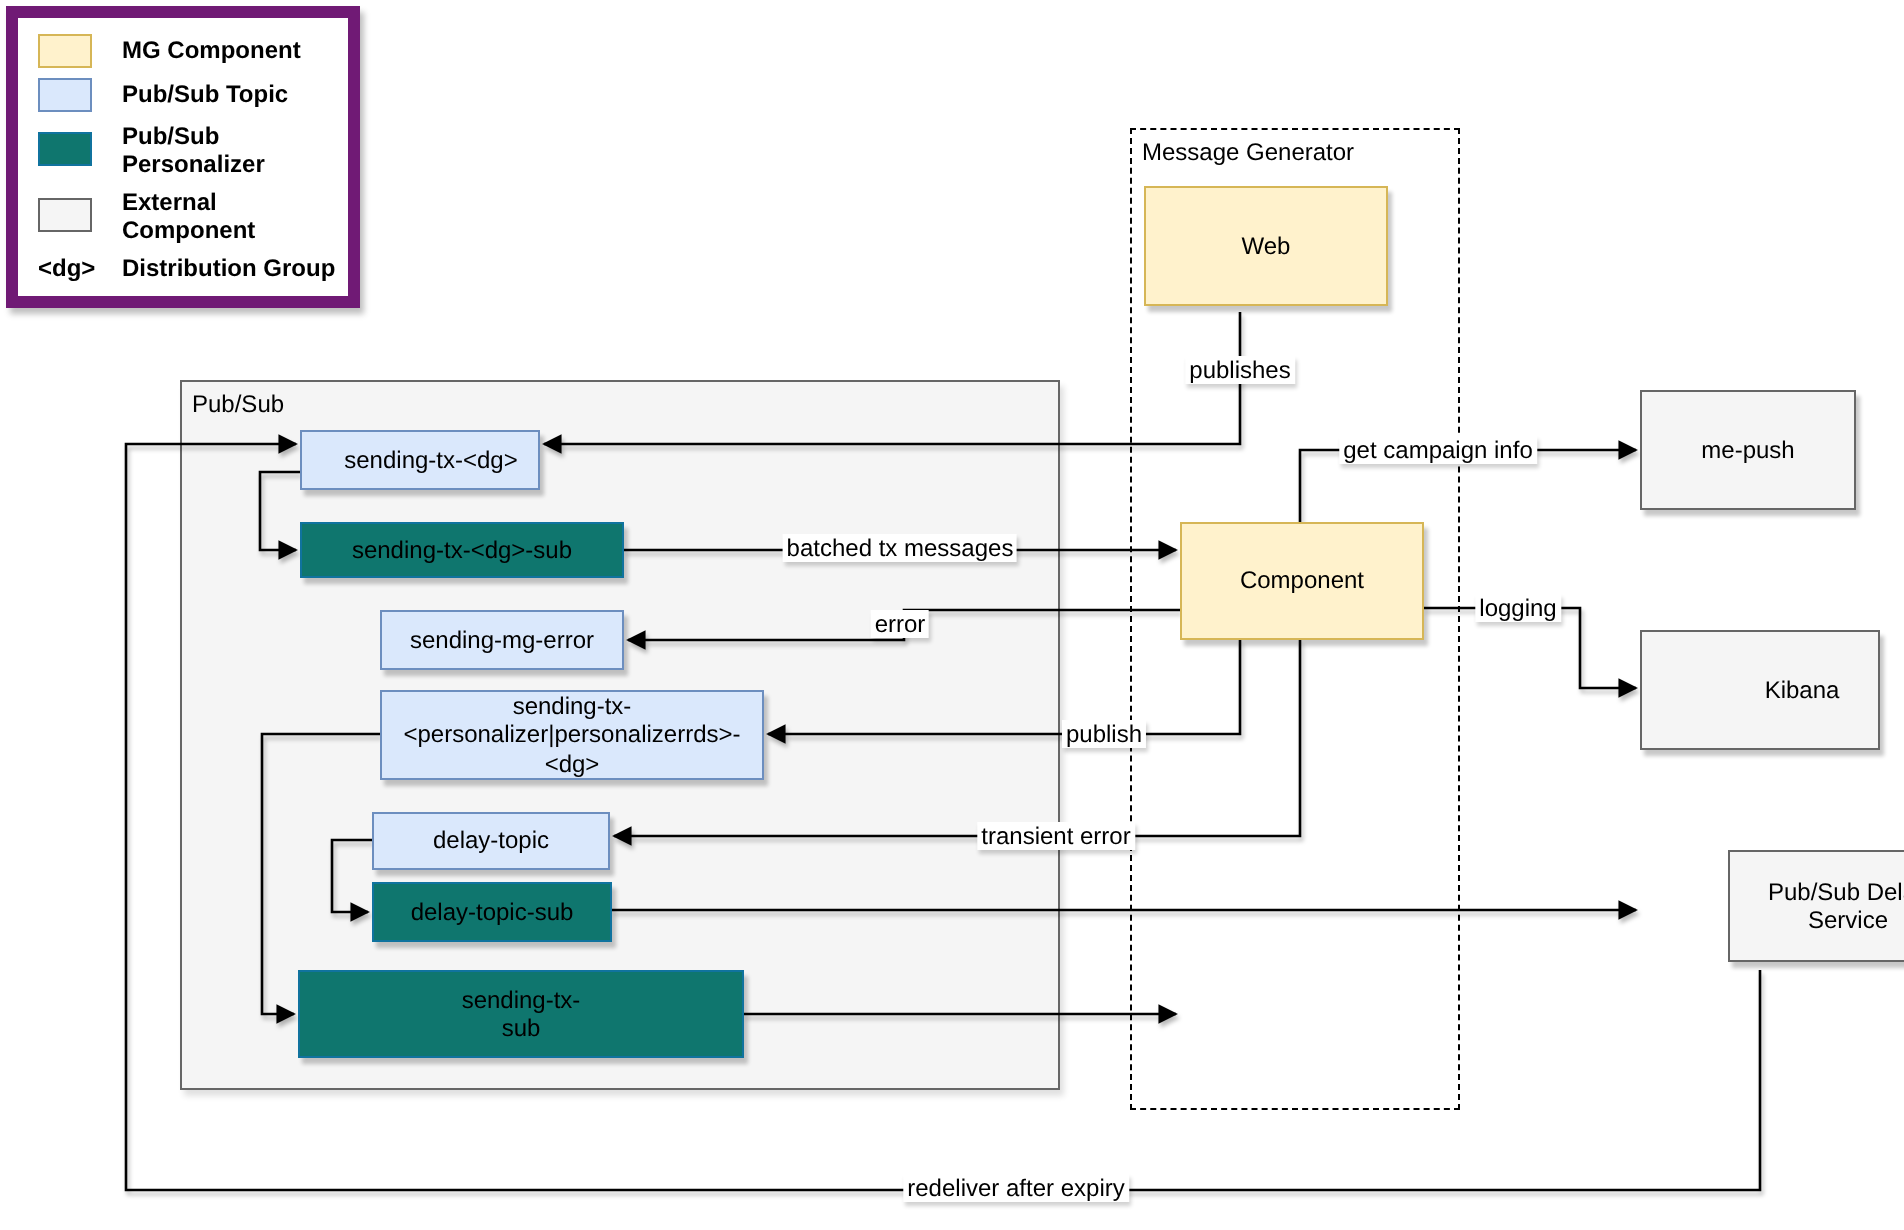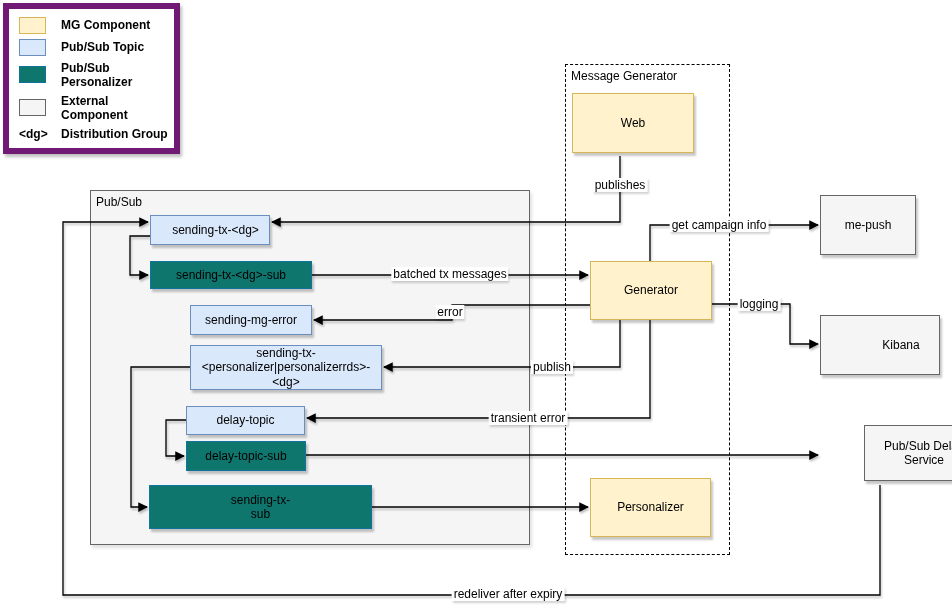--- a/index.html
+++ b/index.html
@@ -46,21 +46,21 @@
   #node-sending-tx-dg        { left: 150px; top: 215px; width: 120px; height: 30px; padding-left: 11px; }
   #node-sending-tx-dg-sub    { left: 150px; top: 261px; width: 162px; height: 28px; }
   #node-sending-mg-error     { left: 190px; top: 305px; width: 122px; height: 30px; }
   #node-sending-tx-pers      { left: 190px; top: 345px; width: 192px; height: 45px; }
   #node-delay-topic          { left: 186px; top: 406px; width: 119px; height: 29px; }
   #node-delay-topic-sub      { left: 186px; top: 441px; width: 120px; height: 30px; }
   #node-sending-tx-pers-sub  { left: 149px; top: 485px; width: 223px; height: 44px; }
   #node-web                  { left: 572px; top: 93px;  width: 122px; height: 60px; }
   #node-aggregator           { left: 590px; top: 261px; width: 122px; height: 59px; }
   #node-personalizer         { left: 590px; top: 478px; width: 121px; height: 59px; }
-  #node-me-push              { left: 820px; top: 195px; width: 96px; height: 60px; }
+  #node-me-push              { left: 820px; top: 195px; width: 108px; height: 60px; }
   #node-kibana               { left: 820px; top: 315px; width: 120px; height: 60px; padding-left: 42px; }
   #node-psds                 { left: 864px; top: 425px; width: 120px; height: 56px; justify-content: center; }
 
   
   #lbl-publishes  { left: 620px; top: 185px; }
   #lbl-campaign   { left: 719px; top: 225px; }
   #lbl-batched    { left: 450px; top: 274px; }
   #lbl-error      { left: 450px; top: 312px; }
   #lbl-logging    { left: 759px; top: 304px; }
   #lbl-publish    { left: 552px; top: 367px; }
@@ -147,24 +147,21 @@
   </div>
   <div id="node-sending-tx-pers-sub" class="node subscription">
     <span>sending-tx-</span>
     <span>sub</span>
   </div>
 
   <div id="node-web" class="node mg">
     <span>Web</span>
   </div>
   <div id="node-aggregator" class="node mg">
-    <span>Generator</span>
-  </div>
-  <div id="node-personalizer" class="node mg">
-    <span>Personalizer</span>
+    <span>Component</span>
   </div>
 
   <div id="node-me-push" class="node external">
     <span>me-push</span>
   </div>
   <div id="node-kibana" class="node external">
     <span>Kibana</span>
   </div>
   <div id="node-psds" class="node external">
     <span>Pub/Sub Delay</span>

